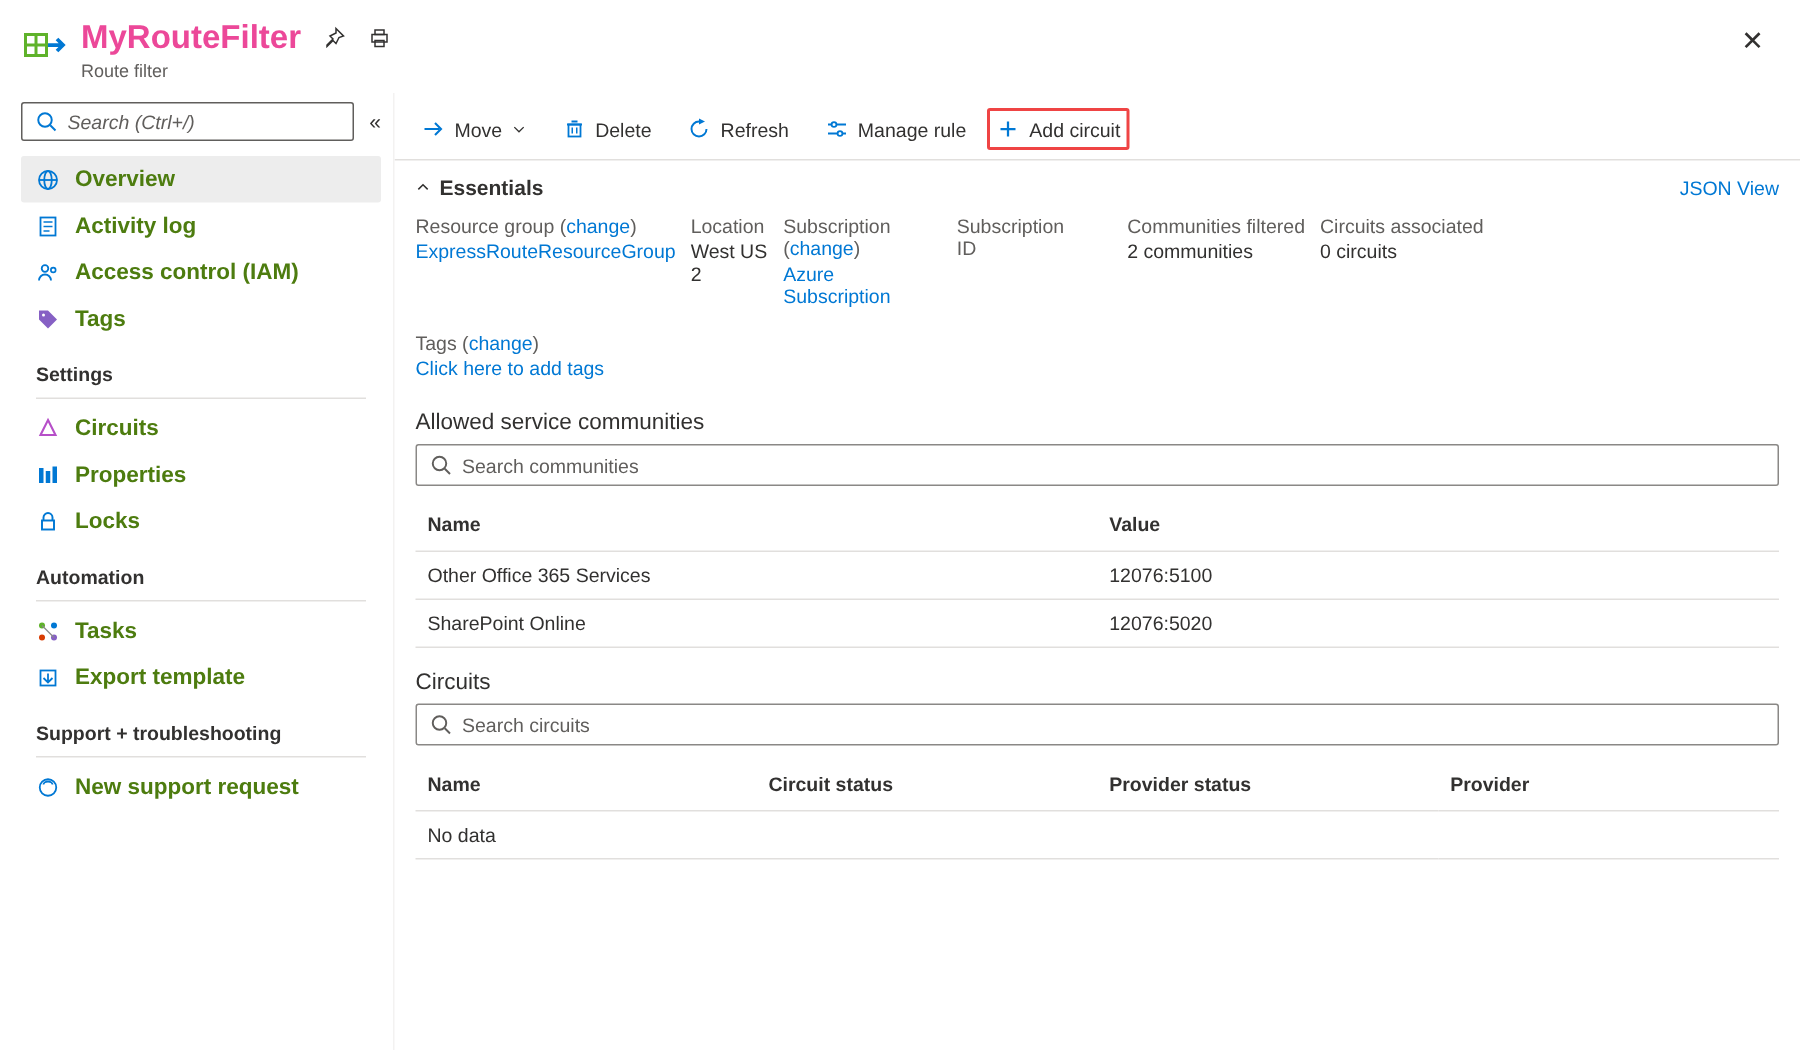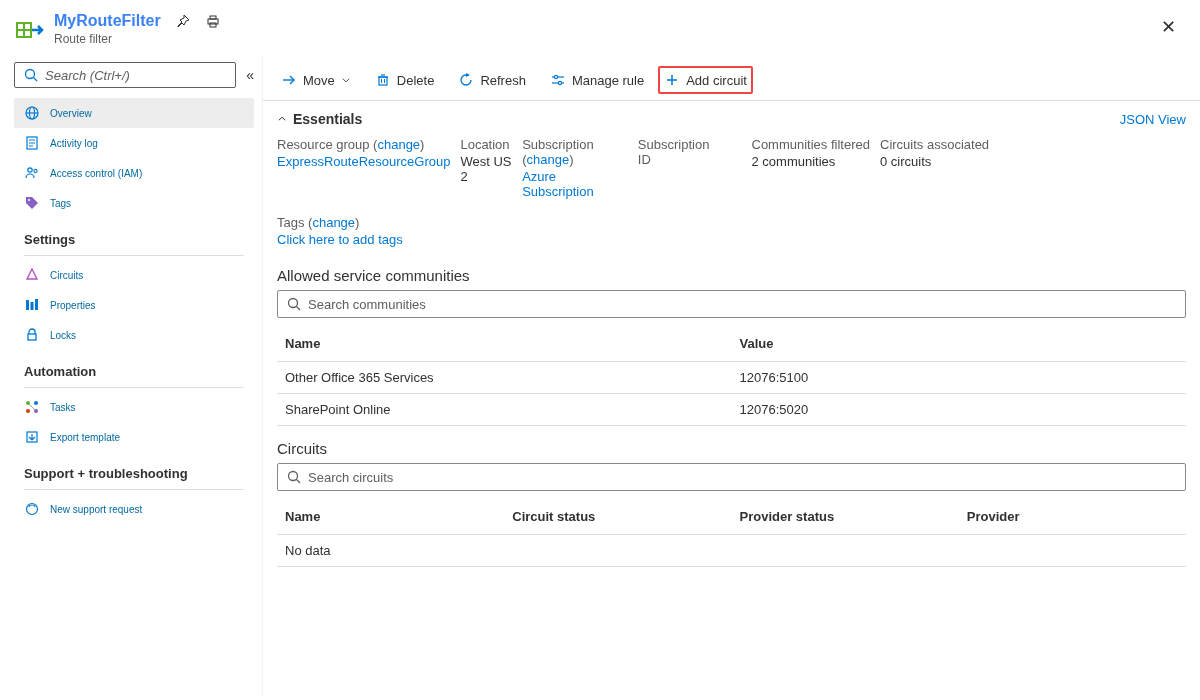--- a/index.html
+++ b/index.html
@@ -1,33 +1,33 @@
 <!DOCTYPE html>
 <html><head>
 <meta charset="utf-8">
 <style>
   * { box-sizing: border-box; margin: 0; padding: 0; }
   body { font-family: "Segoe UI", Arial, sans-serif; font-size: 13px; color: #323130; background: #fff; width: 1200px; height: 700px; overflow: hidden; }
   .header { display: flex; align-items: flex-start; padding: 12px 20px 8px 14px; }
   .resource-icon { width: 32px; height: 32px; margin-right: 8px; margin-top: 4px; }
   .title-block { flex: 1; }
   .title-row { display: flex; align-items: center; gap: 14px; }
-  .title { font-size: 16px; font-weight: 600; color: #3b82f6; }
+  .title { font-size: 22px; font-weight: 600; color: #ec4899; }
   .subtitle { font-size: 12px; color: #605e5c; margin-top: 2px; }
   .close-btn { margin-left: auto; font-size: 18px; color: #323130; cursor: pointer; padding: 4px; }
   .hdr-icon { color: #323130; cursor: pointer; }
   .body { display: flex; height: calc(100% - 60px); }
   .sidebar { width: 262px; padding: 6px 8px 0 14px; }
   .search-row { display: flex; align-items: center; gap: 10px; margin-bottom: 10px; }
   .search-box { flex: 1; display: flex; align-items: center; border: 1px solid #605e5c; border-radius: 2px; padding: 4px 8px; font-style: italic; color: #605e5c; }
   .search-box svg { margin-right: 6px; }
   .collapse { color: #323130; cursor: pointer; font-size: 14px; }
   .nav-item { display: flex; align-items: center; gap: 10px; padding: 7px 10px; cursor: pointer; border-radius: 2px; }
   .nav-item.active { background: #ededed; }
-  .nav-label { color: #0369a1; font-size: 10px; }
+  .nav-label { color: #4d7c0f; font-size: 15px; font-weight: bold; }
   .nav-section { font-weight: 600; font-size: 13px; color: #323130; padding: 14px 10px 6px 10px; }
   .nav-divider { border: none; border-top: 1px solid #e1dfdd; margin: 2px 10px 4px 10px; }
   .main { flex: 1; border-left: 1px solid #f3f2f1; display: flex; flex-direction: column; overflow-y: auto; }
   .toolbar { display: flex; gap: 4px; padding: 10px 8px 6px 8px; border-bottom: 1px solid #e1dfdd; }
   .tool-btn { display: flex; align-items: center; gap: 6px; padding: 6px 10px; cursor: pointer; border-radius: 2px; }
   .tool-btn.highlighted { border: 2px solid #ef4444; padding: 4px 4px; }
   .essentials-bar { display: flex; align-items: center; padding: 10px 14px 4px 14px; }
   .essentials-toggle { display: flex; align-items: center; gap: 6px; cursor: pointer; font-weight: 600; font-size: 14px; }
   .json-view { margin-left: auto; color: #0078d4; font-size: 13px; cursor: pointer; }
   .essentials-grid { display: flex; gap: 40px; padding: 6px 14px 4px 14px; }

